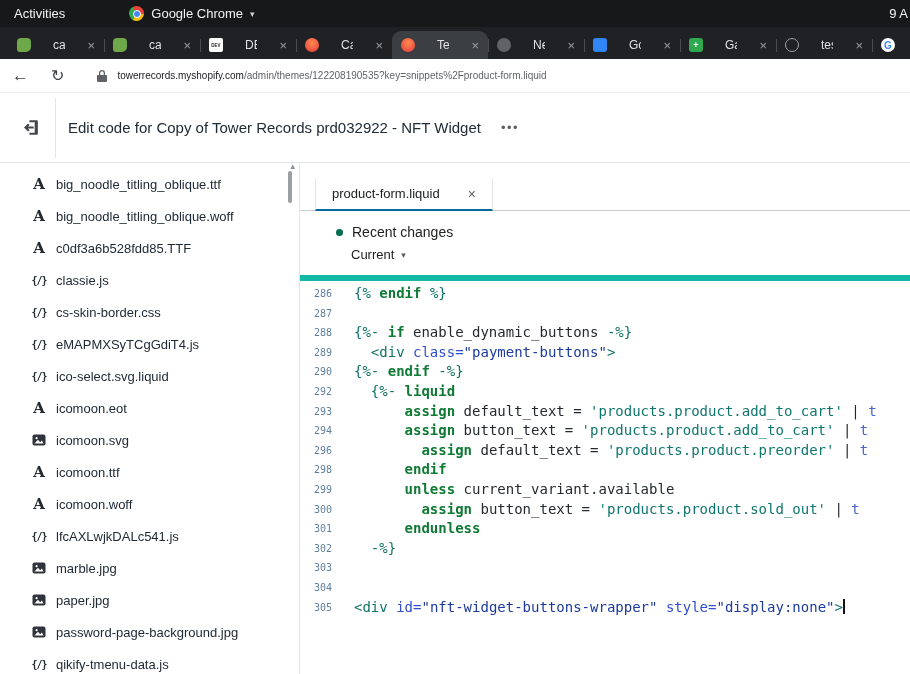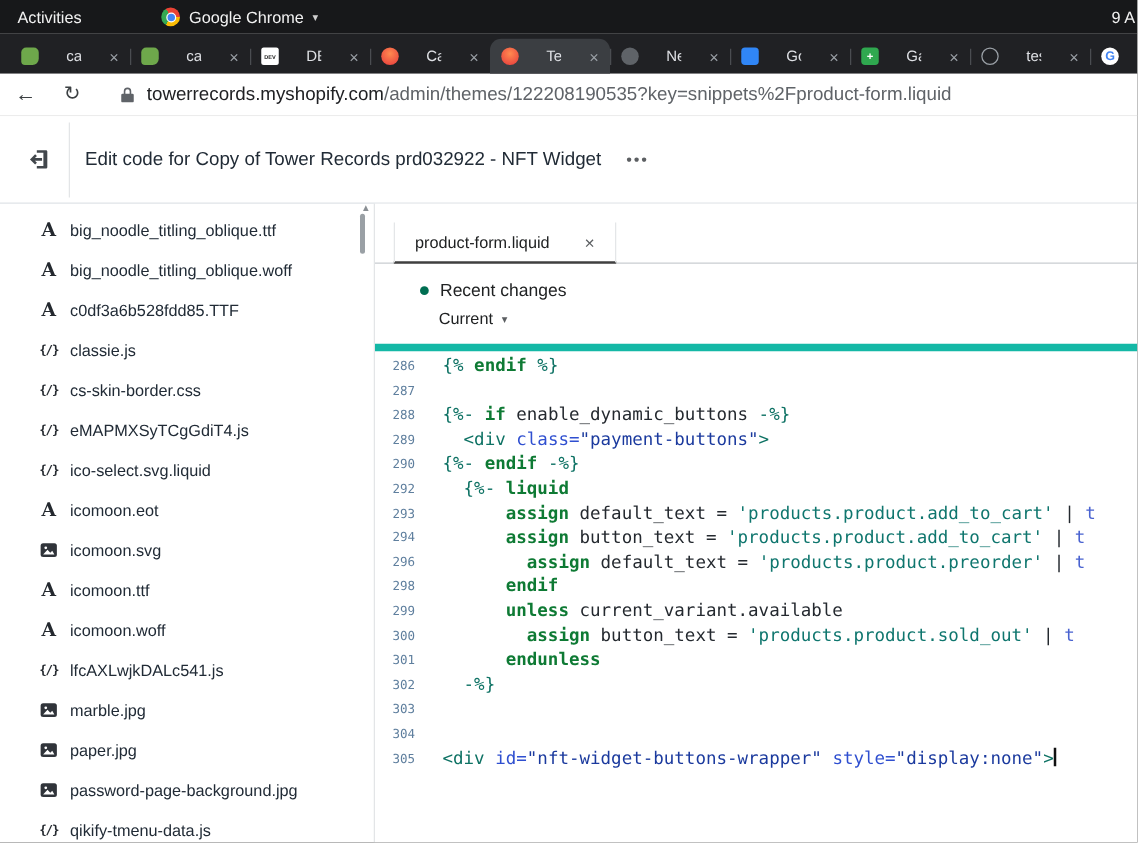--- a/index.html
+++ b/index.html
@@ -38,21 +38,21 @@
   .fav-green { background:#2fa84f; color:#fff; font-size:9px; }
   .fav-globe { background:transparent; border:1.5px solid #9aa0a6; border-radius:50%; }
   .fav-google { background:#fff; border-radius:50%; color:#4285f4; font-size:10px; }
 
   
   .toolbar { height:34px; background:#fff; display:flex; align-items:center; padding:0 12px;
              border-bottom:1px solid #ececec; }
   .nav-icon { color:#3c4043; font-size:17px; line-height:1; cursor:pointer; }
   .nav-icon.reload { margin-left:22px; font-size:16px; }
   .urlbar { display:flex; align-items:center; gap:9px; margin-left:32px; flex:1; overflow:hidden; cursor:text; }
-  .url { font-size:15px; white-space:nowrap; }
+  .url { font-size:10px; white-space:nowrap; }
   .url .domain { color:#202124; }
   .url .path { color:#5f6368; }
 
   
   .page-header { height:70px; background:#fff; border-bottom:1px solid #dfe3e8; display:flex; align-items:center; }
   .exit-btn { margin-left:17px; width:26px; display:flex; justify-content:center; cursor:pointer; }
   .hdr-divider { width:1px; height:60px; background:#e3e5e7; margin:0 12px 0 12px; }
   .page-title { font-size:15px; color:#212b36; }
   .menu-dots { margin-left:16px; color:#5c5f62; font-size:13px; letter-spacing:1.5px; cursor:pointer; padding:4px; }
 
@@ -66,21 +66,21 @@
   .fi-font { font-family:"DejaVu Serif", serif; font-weight:700; font-size:15px; color:#24292f; }
   .fi-code { font-family:"DejaVu Sans Mono", monospace; font-size:10px; font-weight:bold; color:#24292f; letter-spacing:-1px; }
   .scroll-up { position:absolute; top:-2px; right:4px; color:#8a8f94; font-size:9px; }
   .scroll-thumb { position:absolute; top:8px; right:7px; width:4px; height:32px; background:#9aa0a5; border-radius:2px; cursor:pointer; }
 
   
   .editor { flex:1; display:flex; flex-direction:column; overflow:hidden; background:#fff; }
   .etab-strip { height:48px; display:flex; align-items:flex-end; padding-left:15px; border-bottom:1px solid #c9cdd1; flex:none; }
   .etab { height:33px; display:flex; align-items:center; padding:0 16px; font-size:13px; color:#202223;
           background:#fff; border-left:1px solid #e4e6e8; border-right:1px solid #e4e6e8;
-          border-bottom:2px solid #404040; margin-bottom:-1px; cursor:pointer; }
+          border-bottom:2px solid #0369a1; margin-bottom:-1px; cursor:pointer; }
   .etab-close { margin-left:28px; color:#5c5f62; font-size:14px; cursor:pointer; }
   .recent { height:70px; border-bottom:6px solid #14b8a6; padding:13px 0 0 36px; flex:none; }
   .recent-head { display:flex; align-items:center; gap:9px; font-size:14px; color:#202223; }
   .bullet { width:7px; height:7px; border-radius:50%; background:#006e52; flex:none; }
   .version-row { margin-top:7px; padding-left:15px; font-size:13px; color:#202223; display:flex; align-items:center; gap:7px; cursor:pointer; width:110px; }
   .chevron { font-size:9px; color:#5c5f62; }
 
   .code-area { flex:1; overflow:hidden; font-family:"DejaVu Sans Mono", monospace; font-size:14px;
                line-height:19.6px; padding-top:3px; }
   .code-row { display:flex; }

